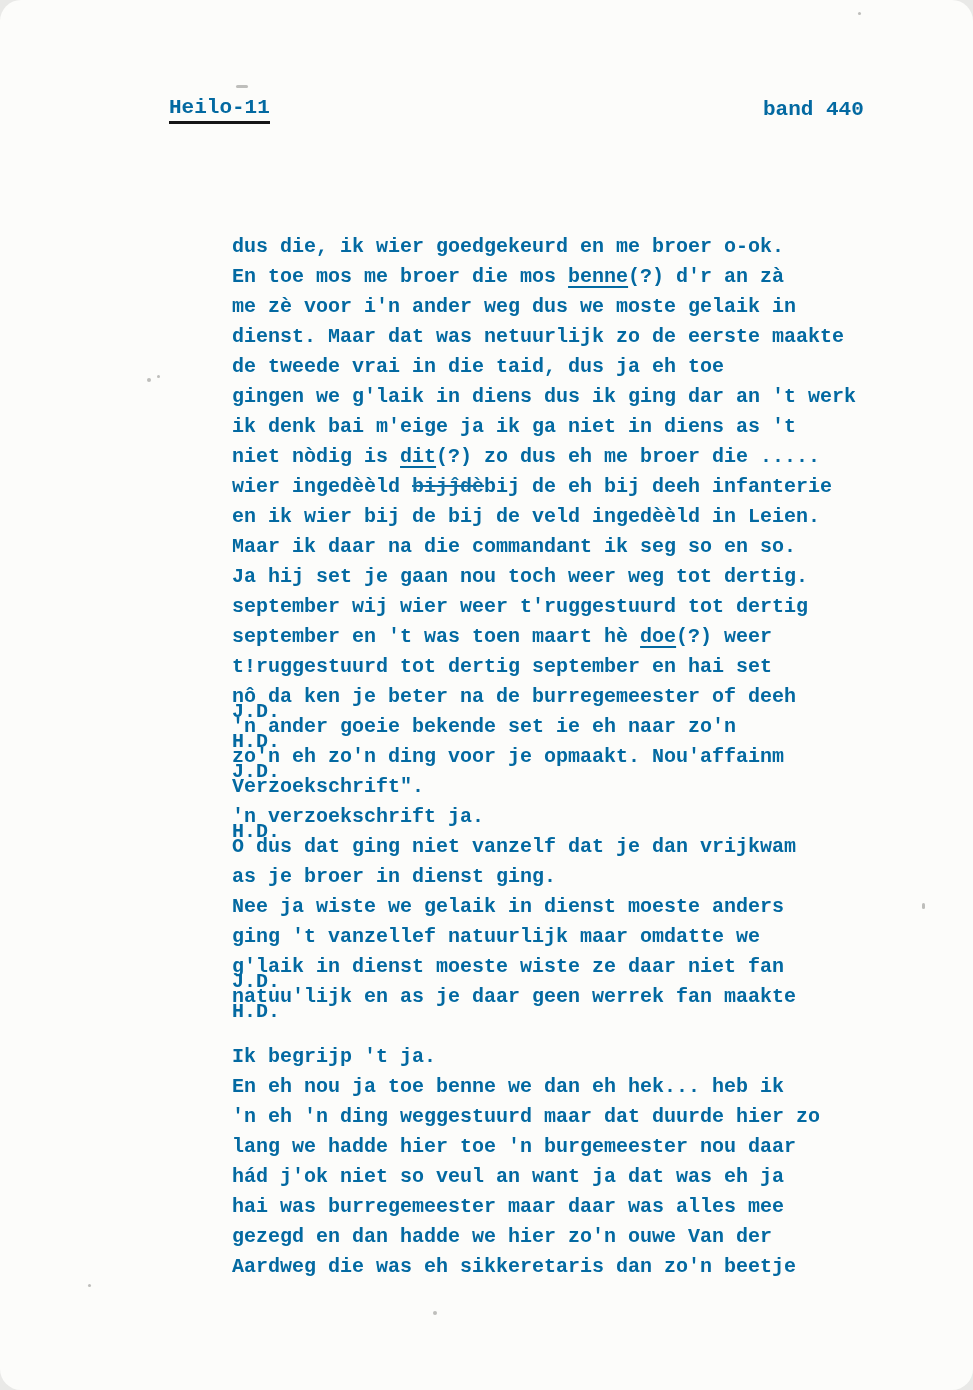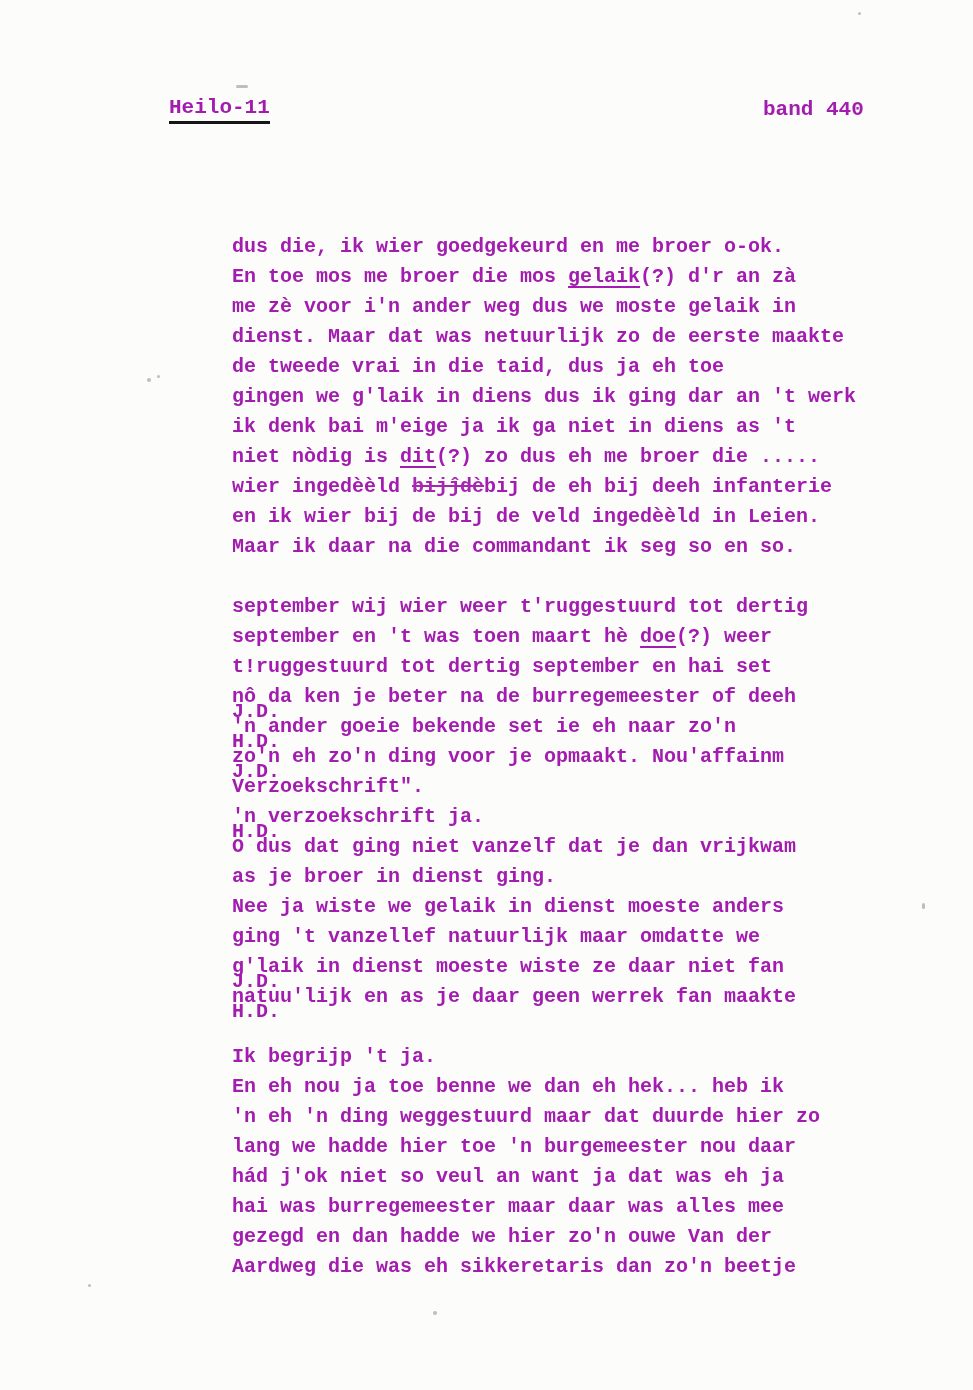--- a/index.html
+++ b/index.html
@@ -5,22 +5,23 @@
   html,body{margin:0;padding:0;}
   body{
     width:973px;height:1390px;
     background:#e9e9e7;
     font-family:"Liberation Mono","DejaVu Sans Mono",monospace;
   }
   .page{
     position:relative;
     width:973px;height:1390px;
     background:#fcfcfa;
-    color:#a21caf;
+    color:#0369a1;
     overflow:hidden;
+    border-radius:21px;
   }
   .header-left{
     position:absolute;left:169px;top:96px;
     font-size:21px;font-weight:700;line-height:24px;
     border-bottom:3px solid #161616;
     padding-bottom:1px;
     white-space:pre;
   }
   .header-right{
     position:absolute;left:747px;top:98px;
@@ -57,31 +58,31 @@
 </style>
 </head>
 <body>
 
 <div class="page">
   <span class="header-left">Heilo-11</span>
   <span class="header-right">band 440</span>
 
   <div class="transcript">
       <div class="line"><span class="speaker"></span><span class="text">dus die, ik wier goedgekeurd en me broer o-ok.</span></div>
-      <div class="line"><span class="speaker"></span><span class="text">En toe mos me broer die mos <u>gelaik</u>(?) d'r an zà</span></div>
+      <div class="line"><span class="speaker"></span><span class="text">En toe mos me broer die mos <u>benne</u>(?) d'r an zà</span></div>
       <div class="line"><span class="speaker"></span><span class="text">me zè voor i'n ander weg dus we moste gelaik in</span></div>
       <div class="line"><span class="speaker"></span><span class="text">dienst. Maar dat was netuurlijk zo de eerste maakte</span></div>
       <div class="line"><span class="speaker"></span><span class="text">de tweede vrai in die taid, dus ja eh toe</span></div>
       <div class="line"><span class="speaker"></span><span class="text">gingen we g'laik in diens dus ik ging dar an 't werk</span></div>
       <div class="line"><span class="speaker"></span><span class="text">ik denk bai m'eige ja ik ga niet in diens as 't</span></div>
       <div class="line"><span class="speaker"></span><span class="text">niet nòdig is <u>dit</u>(?) zo dus eh me broer die .....</span></div>
       <div class="line"><span class="speaker"></span><span class="text">wier ingedèèld <s>bijĵdè</s>bij de eh bij deeh infanterie</span></div>
       <div class="line"><span class="speaker"></span><span class="text">en ik wier bij de bij de veld ingedèèld in Leien.</span></div>
       <div class="line"><span class="speaker"></span><span class="text">Maar ik daar na die commandant ik seg so en so.</span></div>
-      <div class="line"><span class="speaker"></span></div>
+      <div class="line"><span class="speaker"></span><span class="text">Ja hij set je gaan nou toch weer weg tot dertig.</span></div>
       <div class="line"><span class="speaker"></span><span class="text">september wij wier weer t'ruggestuurd tot dertig</span></div>
       <div class="line"><span class="speaker"></span><span class="text">september en 't was toen maart hè <u>doe</u>(?) weer</span></div>
       <div class="line"><span class="speaker"></span><span class="text">t!ruggestuurd tot dertig september en hai set</span></div>
       <div class="line"><span class="speaker"></span><span class="text">nô da ken je beter na de burregemeester of deeh</span></div>
       <div class="line"><span class="speaker"></span><span class="text">'n ander goeie bekende set ie eh naar zo'n</span></div>
       <div class="line"><span class="speaker"></span><span class="text">zo'n eh zo'n ding voor je opmaakt. Nou'affainm</span></div>
       <div class="line"><span class="speaker">J.D.</span><span class="text">Verzoekschrift".</span></div>
       <div class="line"><span class="speaker">H.D.</span><span class="text">'n verzoekschrift ja.</span></div>
       <div class="line"><span class="speaker">J.D.</span><span class="text">O dus dat ging niet vanzelf dat je dan vrijkwam</span></div>
       <div class="line"><span class="speaker"></span><span class="text">as je broer in dienst ging.</span></div>

